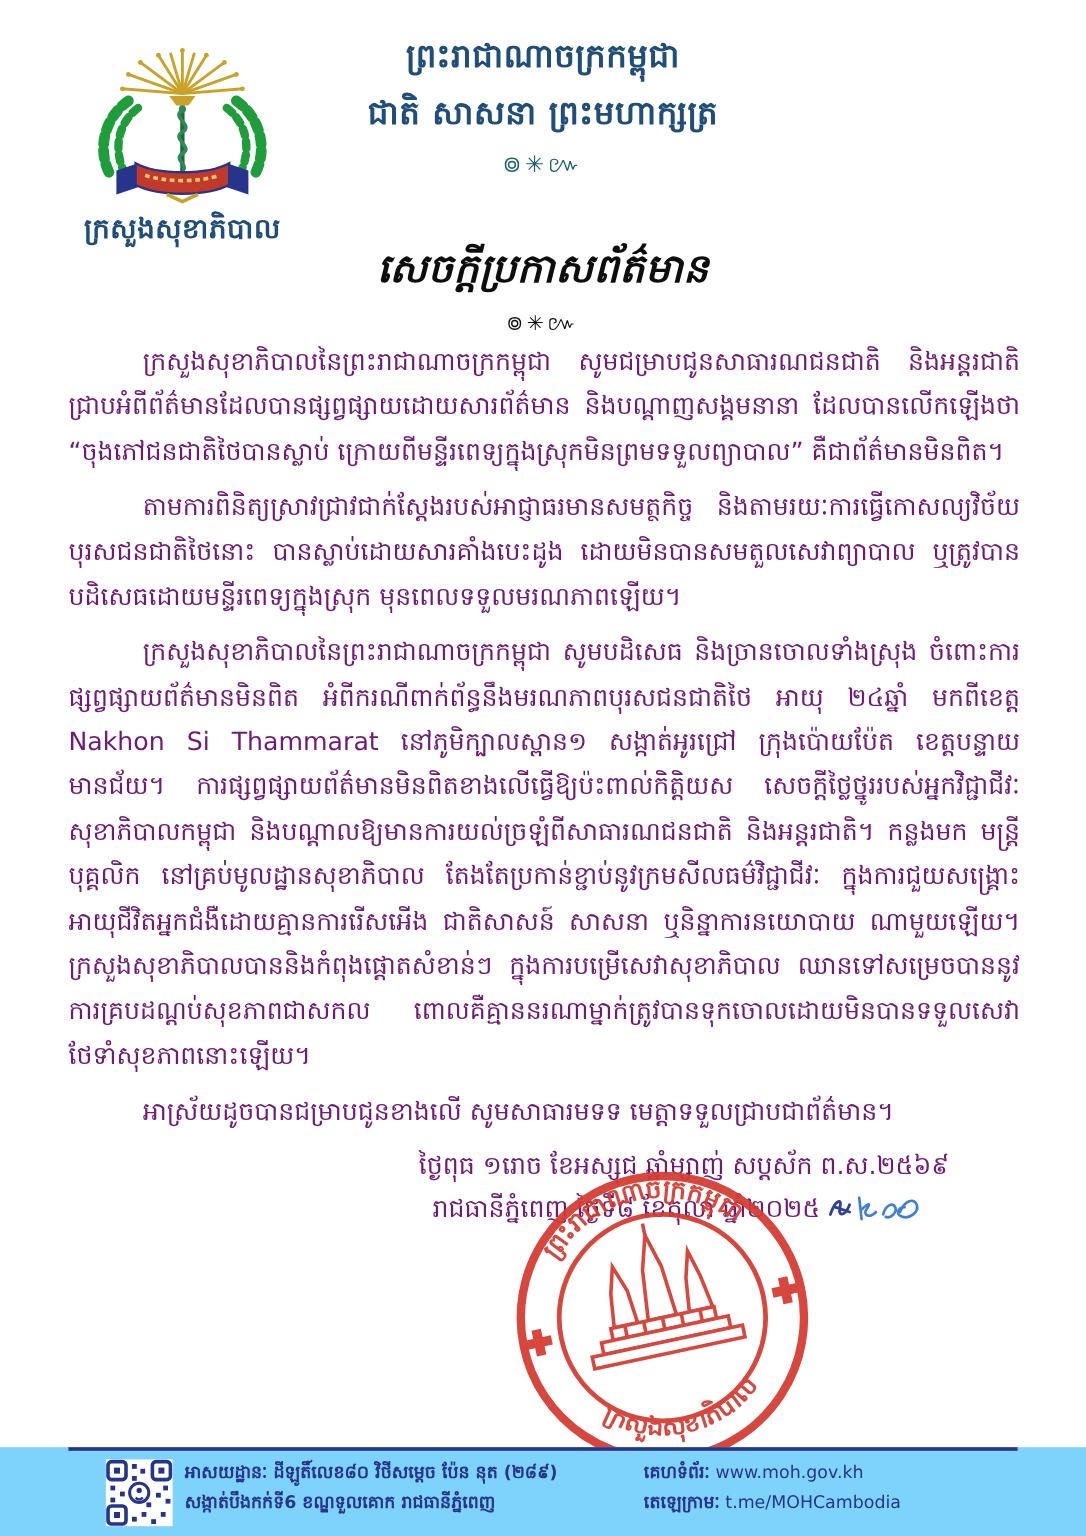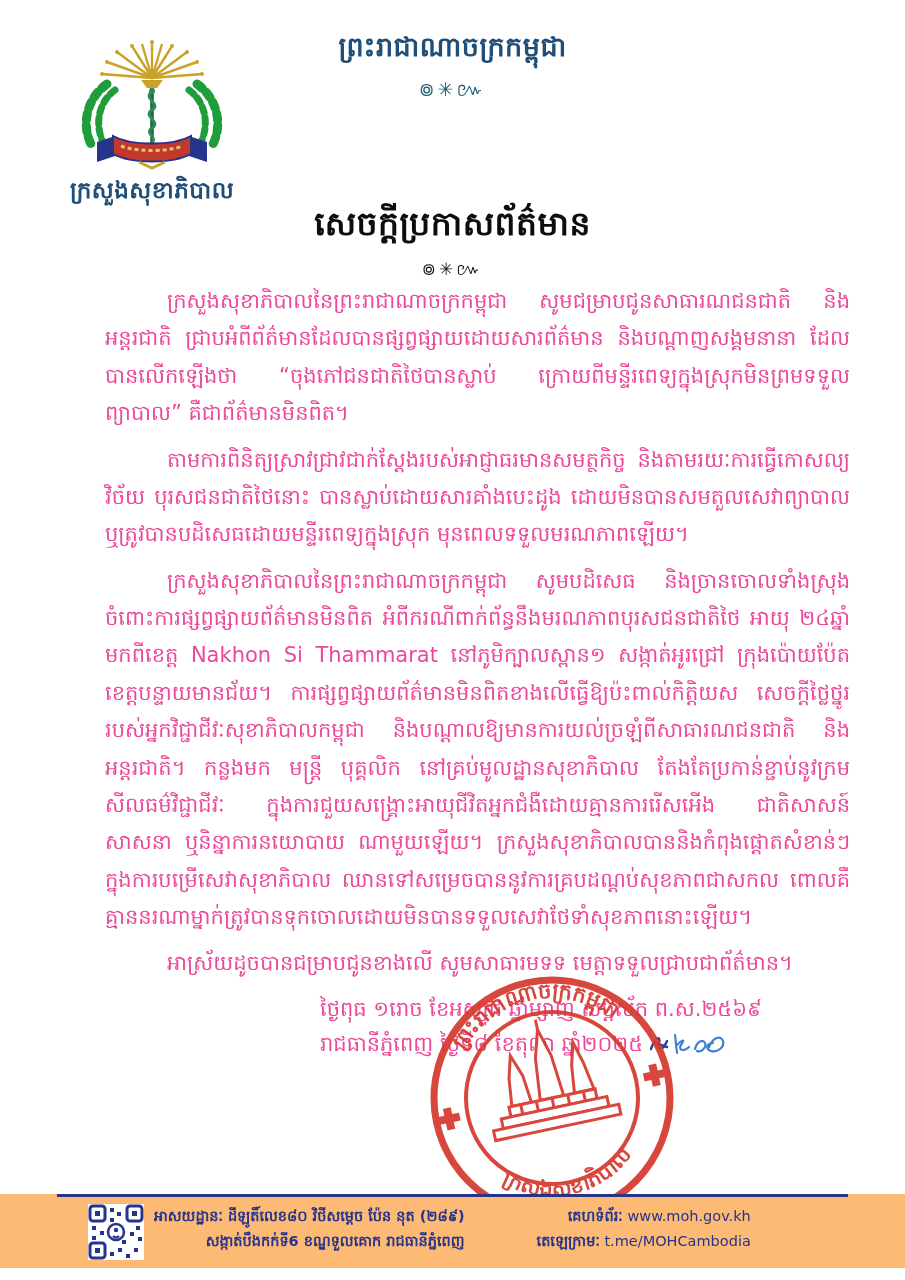--- a/index.html
+++ b/index.html
@@ -16,37 +16,37 @@
   .emblem-svg { display:block; margin:0 auto; }
   .ministry-name { margin-top:4px; font-size:23px; font-weight:bold; color:#1f4e79; letter-spacing:.5px; }
 
   .header-center { position:absolute; left:0; right:0; top:30px; text-align:center; color:#1f4e79; }
   .header-center .l1 { font-size:27px; font-weight:bold; letter-spacing:.5px; }
   .header-center .l2 { font-size:27px; font-weight:bold; margin-top:8px; letter-spacing:.5px; }
   .header-center .orn { font-size:19px; margin-top:8px; color:#1d5e74; letter-spacing:3px; }
 
   
   .doc-title { position:absolute; left:0; right:0; top:203px; text-align:center; color:#0d0d0d; }
-  .doc-title .t { font-size:33px; font-weight:bold; letter-spacing:.5px; }
+  .doc-title .t { font-size:33px; font-weight:bold; letter-spacing:.5px;font-style:italic; }
   .doc-title .orn { font-size:17px; margin-top:7px; letter-spacing:3px; color:#111; }
 
   
-  .content { position:absolute; left:57px; right:55px; top:283px; font-size:21px; line-height:1.78; text-align:justify; color:#ec4899;margin-left:48px; }
+  .content { position:absolute; left:57px; right:55px; top:283px; font-size:21px; line-height:1.78; text-align:justify; color:#701a75; }
   .content p { text-indent:62px; margin-bottom:9px; }
   .content p.closing { margin-top:2px; }
 
-  .dateline { margin-top:6px; margin-left:auto; margin-right:30px; width:500px; font-size:21px; line-height:1.7; }
+  .dateline { margin-top:6px; margin-left:auto; margin-right:30px; width:500px; text-align:center; font-size:21px; line-height:1.7; }
   .dateline .dl2 { white-space:nowrap; }
   .sig-svg { vertical-align:-8px; margin-left:4px; }
 
   
   .stamp { position:absolute; left:424px; top:970px; width:256px; height:256px; transform:rotate(-12deg); opacity:.93; }
 
   
-  .footer { position:absolute; left:0; right:0; bottom:12px; height:74px; background:#fdba74;text-align:right; }
+  .footer { position:absolute; left:0; right:0; bottom:0; height:74px; background:#7dd3fc; }
   .footer-rule { position:absolute; left:57px; right:57px; top:0; height:3px; background:#27348b; }
   .footer-cols { position:absolute; left:88px; right:40px; top:10px; display:flex; align-items:flex-start; color:#27348b; }
   .f-col { line-height:1.75; font-size:14.5px; white-space:nowrap; }
   .f-col .lbl { font-weight:bold; }
   .f-col .val { font-family:"DejaVu Sans","Liberation Sans",sans-serif; }
   .col-addr { margin-left:10px; }
   .col-contact { margin-left:58px; }
   .col-web { margin-left:72px; }
   .qr { flex:0 0 auto; }
 </style>
@@ -102,20 +102,21 @@
         <path d="M44,98 C62,108 104,108 122,98 L122,116 C104,126 62,126 44,116 Z" fill="#c0392b" stroke="#27348b" stroke-width="2"></path>
         <path d="M52,108 C68,114 98,114 114,108" stroke="#e9c46a" stroke-width="3" fill="none" stroke-dasharray="4 3"></path>
         <path d="M70,124 L83,130 L96,124" stroke="#c9a227" stroke-width="3" fill="none"></path>
       </g>
     </svg>
     <div class="ministry-name">ក្រសួងសុខាភិបាល</div>
   </div>
 
   <div class="header-center">
     <div class="l1">ព្រះរាជាណាចក្រកម្ពុជា</div>
+    <div class="l2">ជាតិ សាសនា ព្រះមហាក្សត្រ</div>
     <div class="orn">៙✳៚</div>
   </div>
 
   <div class="doc-title">
     <div class="t">សេចក្តីប្រកាសព័ត៌មាន</div>
     <div class="orn">៙✳៚</div>
   </div>
 
   <div class="content">
     <p>ក្រសួងសុខាភិបាលនៃព្រះរាជាណាចក្រកម្ពុជា សូមជម្រាបជូនសាធារណជនជាតិ និងអន្តរជាតិ ជ្រាបអំពីព័ត៌មានដែលបានផ្សព្វផ្សាយដោយសារព័ត៌មាន និងបណ្ដាញសង្គមនានា ដែលបានលើកឡើងថា “ចុងភៅជនជាតិថៃបានស្លាប់ ក្រោយពីមន្ទីរពេទ្យក្នុងស្រុកមិនព្រមទទួលព្យាបាល” គឺជាព័ត៌មានមិនពិត។</p>

